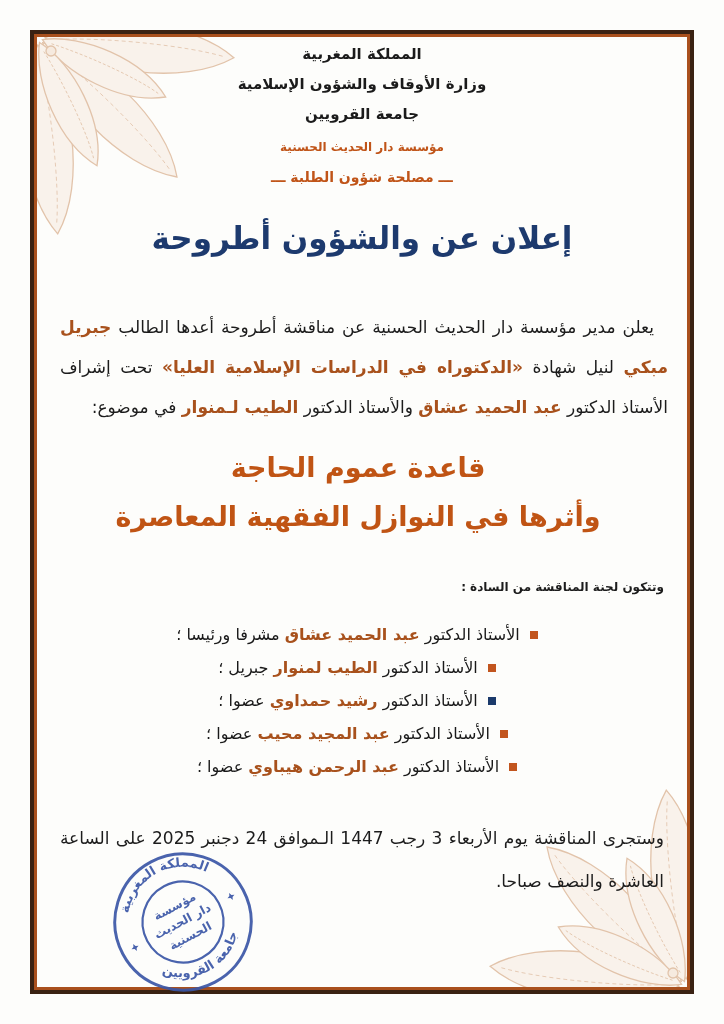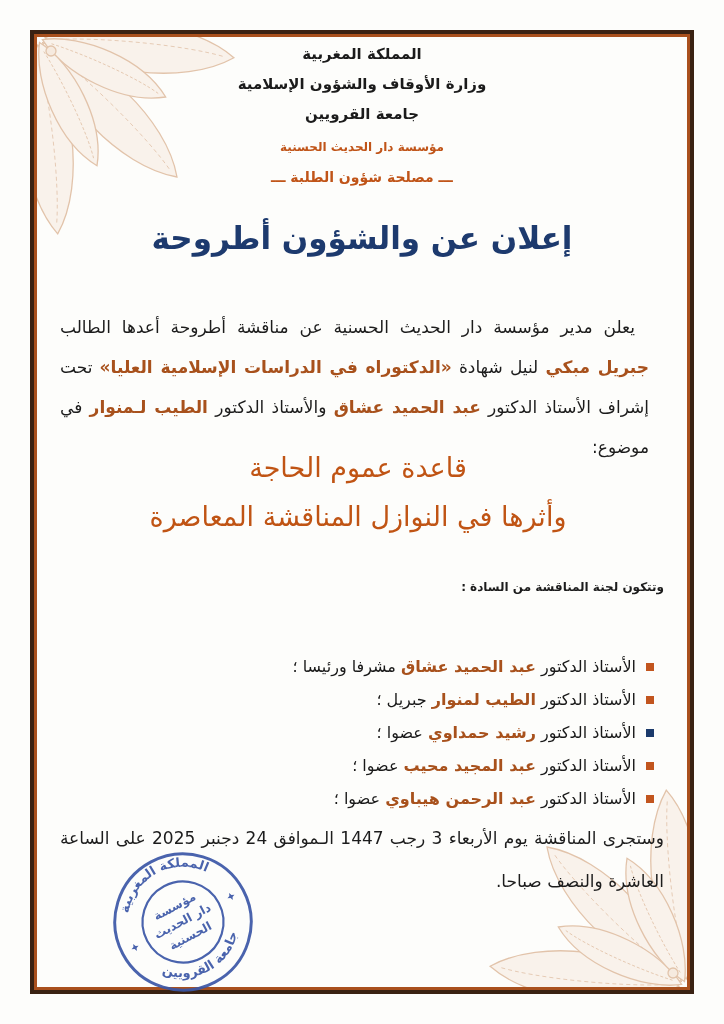--- a/index.html
+++ b/index.html
@@ -30,37 +30,37 @@
   .hdr-line{font-size:15px;color:#1b1b1b;margin-bottom:10px;line-height:20px;}
   .hdr-orange{color:#c05418;}
   .hdr-inst{font-size:12px;margin-top:13px;margin-bottom:10px;}
   .hdr-serv{font-size:14px;}
   .doc-title{
     position:absolute;left:0;right:0;top:182px;
     font-size:31px;font-weight:bold;color:#1d3a6e;
     font-family:"DejaVu Serif","DejaVu Sans",sans-serif;
   }
   .intro{
-    position:absolute;left:16px;right:31px;top:252px;
+    position:absolute;left:16px;right:12px;top:252px;
     font-size:17px;line-height:40px;
     text-align:justify;text-indent:14px;color:#1c1c1c;
   }
   .brand{font-weight:bold;color:#a8511c;}
   .thesis{
     position:absolute;left:0;right:8px;top:414px;
-    color:#c05414;font-weight:normal;font-size:27px;line-height:1.15;
+    color:#c05414;font-weight:bold;font-size:27px;line-height:1.15;
   }
   .thesis .t2{margin-top:18px;}
   .committee-heading{
     position:absolute;right:16px;top:542px;
     font-size:12px;font-weight:bold;color:#1c1c1c;
   }
   .committee-list{
-    position:absolute;right:26px;left:16px;top:612px;
-    text-align:right;font-size:16px;
+    position:absolute;right:26px;left:16px;top:580px;
+    font-size:16px;
   }
   .committee-row{line-height:33px;white-space:nowrap;}
   .bullet{
     display:inline-block;width:8px;height:8px;
     margin-left:10px;vertical-align:1px;
   }
   .bullet.orange{background:#c2551e;}
   .bullet.navy{background:#1b3a6b;}
   .prof-name{font-weight:bold;color:#a8511c;}
   .schedule{
@@ -123,21 +123,21 @@
     <div class="hdr-line hdr-orange hdr-inst">مؤسسة دار الحديث الحسنية</div>
     <div class="hdr-line hdr-orange hdr-serv">ـــ  مصلحة شؤون الطلبة  ـــ</div>
   </div>
 
   <div class="doc-title">إعلان عن والشؤون أطروحة</div>
 
   <p class="intro"><span>يعلن مدير مؤسسة دار الحديث الحسنية عن مناقشة أطروحة أعدها الطالب </span><span class="brand">جبريل مبكي</span><span> لنيل شهادة </span><span class="brand">«الدكتوراه في الدراسات الإسلامية العليا»</span><span> تحت إشراف الأستاذ الدكتور </span><span class="brand">عبد الحميد عشاق</span><span> والأستاذ الدكتور </span><span class="brand">الطيب لـمنوار</span><span> في موضوع:</span></p>
 
   <div class="thesis">
     <div class="t1">قاعدة عموم الحاجة</div>
-    <div class="t2">وأثرها في النوازل المناقشة المعاصرة</div>
+    <div class="t2">وأثرها في النوازل الفقهية المعاصرة</div>
   </div>
 
   <div class="committee-heading">وتتكون لجنة المناقشة من السادة :</div>
 
   <div class="committee-list">
     <div class="committee-row">
       <span class="bullet orange"></span><span>الأستاذ الدكتور </span><span class="prof-name">عبد الحميد عشاق</span><span> مشرفا ورئيسا ؛</span>
     </div>
     <div class="committee-row">
       <span class="bullet orange"></span><span>الأستاذ الدكتور </span><span class="prof-name">الطيب لمنوار</span><span> جبريل ؛</span>

